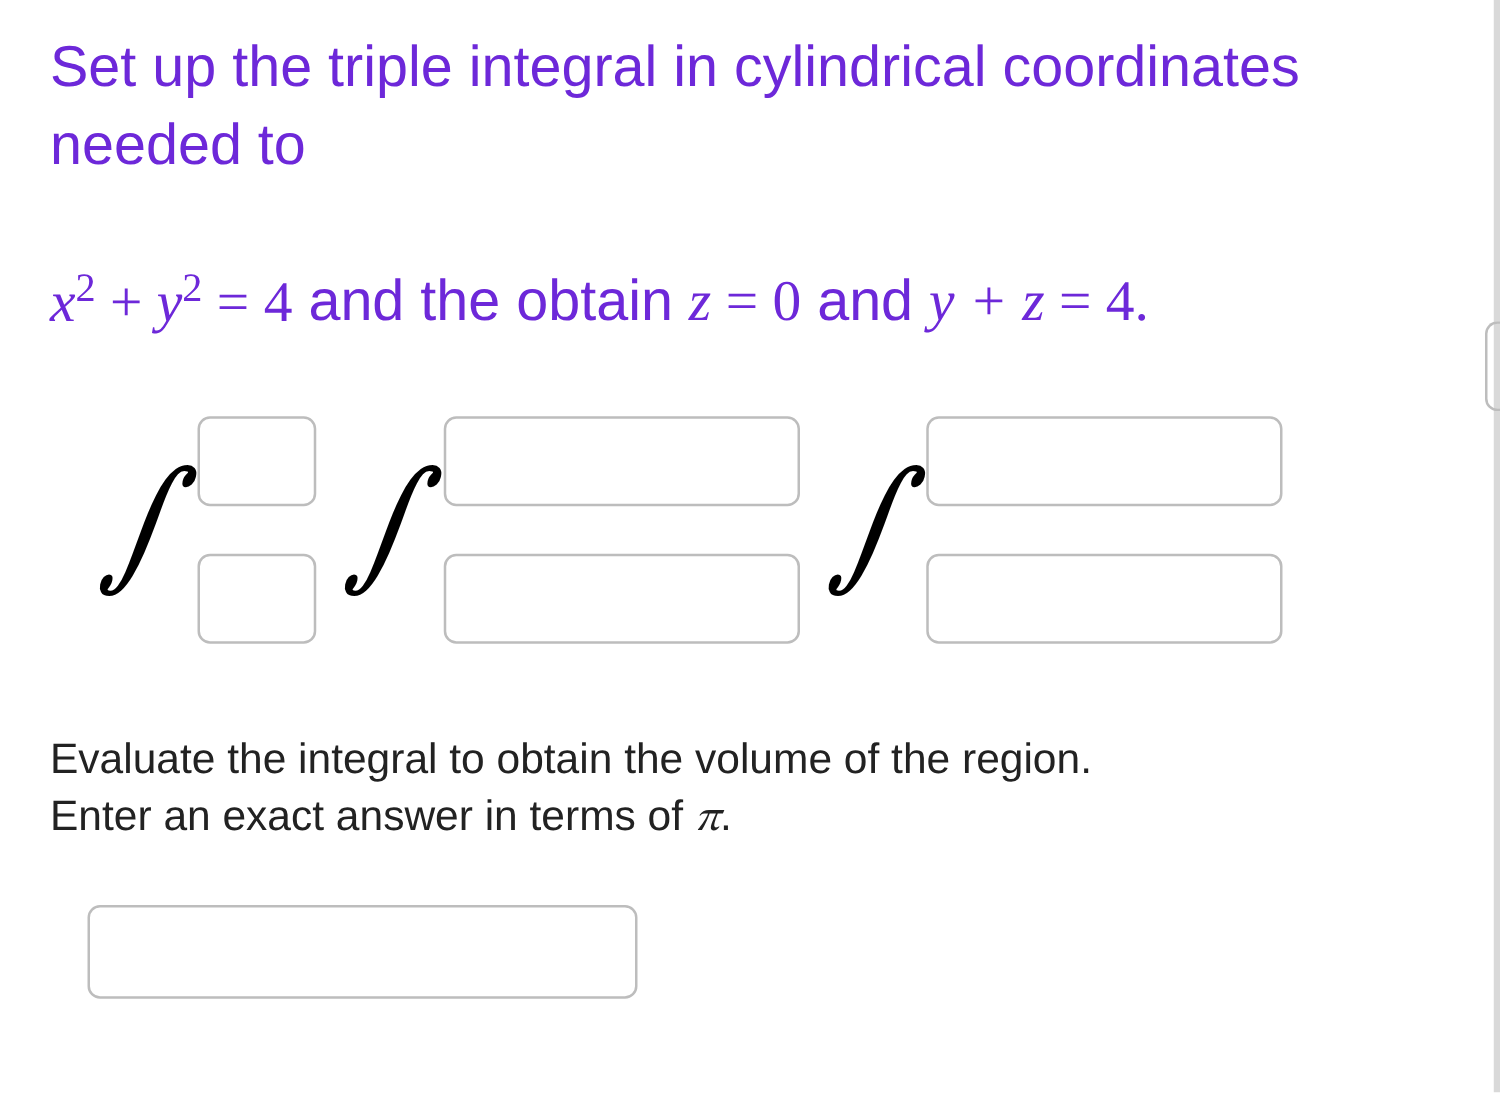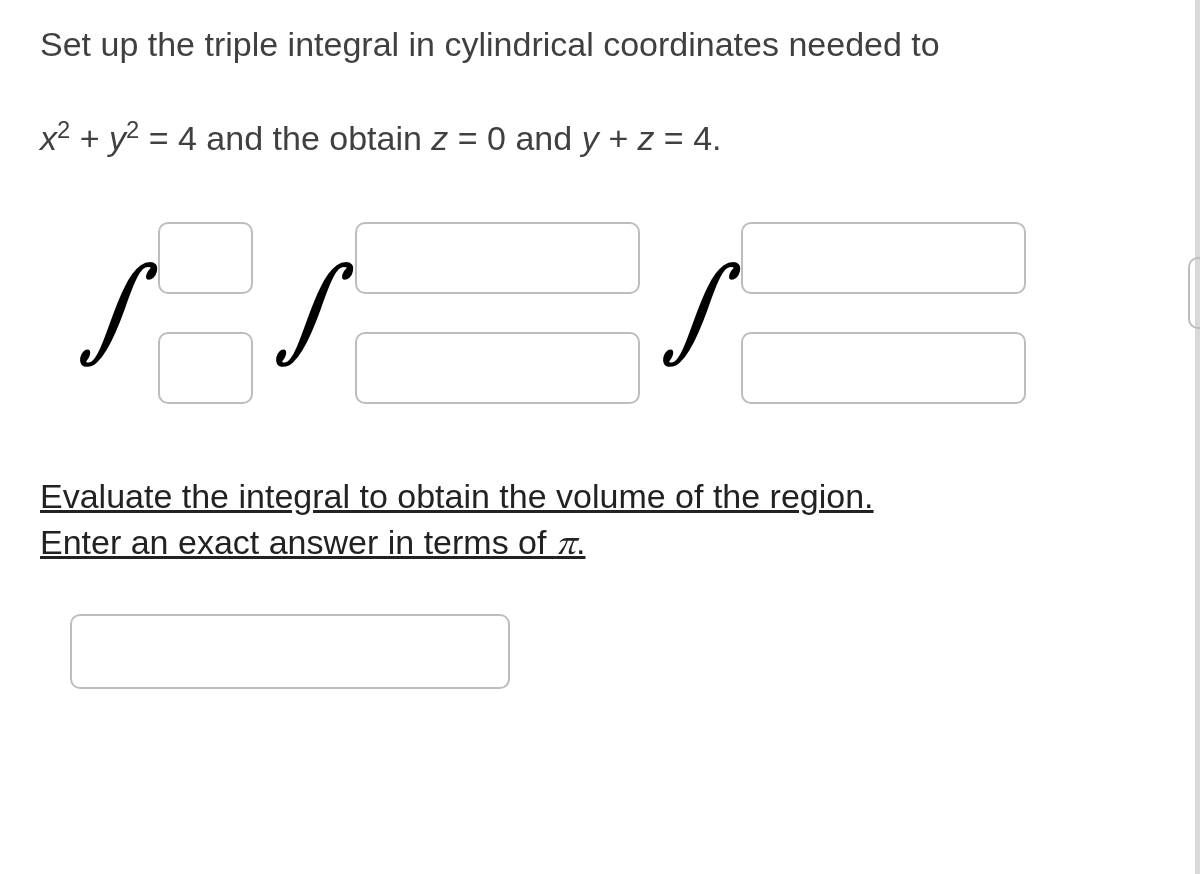--- a/index.html
+++ b/index.html
@@ -12,27 +12,27 @@
     box-sizing: border-box;
     position: relative;
   }
   .container {
     padding: 22px 38px 0 40px;
     box-sizing: border-box;
     border-right: 5px solid #d9d9d9;
     height: 100%;
   }
   .question-text {
-    font-size: 34px;
-    color: #404040;
+    font-size: 46px;
+    color: #6d28d9;
     line-height: 1.35;
     margin-bottom: 60px;
   }
   .math {
-    font-family: Liberation Sans, sans-serif;
+    font-family: Liberation Serif, serif;
     font-style: italic;
   }
   .math .num {
     font-style: normal;
   }
   sup {
     font-size: 0.7em;
     vertical-align: super;
     font-style: normal;
   }
@@ -79,21 +79,20 @@
     box-sizing: border-box;
     outline: none;
     font-size: 28px;
     padding: 6px 10px;
   }
   .eval-text {
     font-size: 34px;
     color: #222;
     line-height: 1.35;
     margin-bottom: 45px;
-    text-decoration: underline;
   }
   .pi {
     font-family: "Cambria Math", "STIX Two Math", "Times New Roman", serif;
     font-style: italic;
   }
   .answer-box {
     width: 440px;
     height: 75px;
     border: 2px solid #bdbdbd;
     border-radius: 10px;

